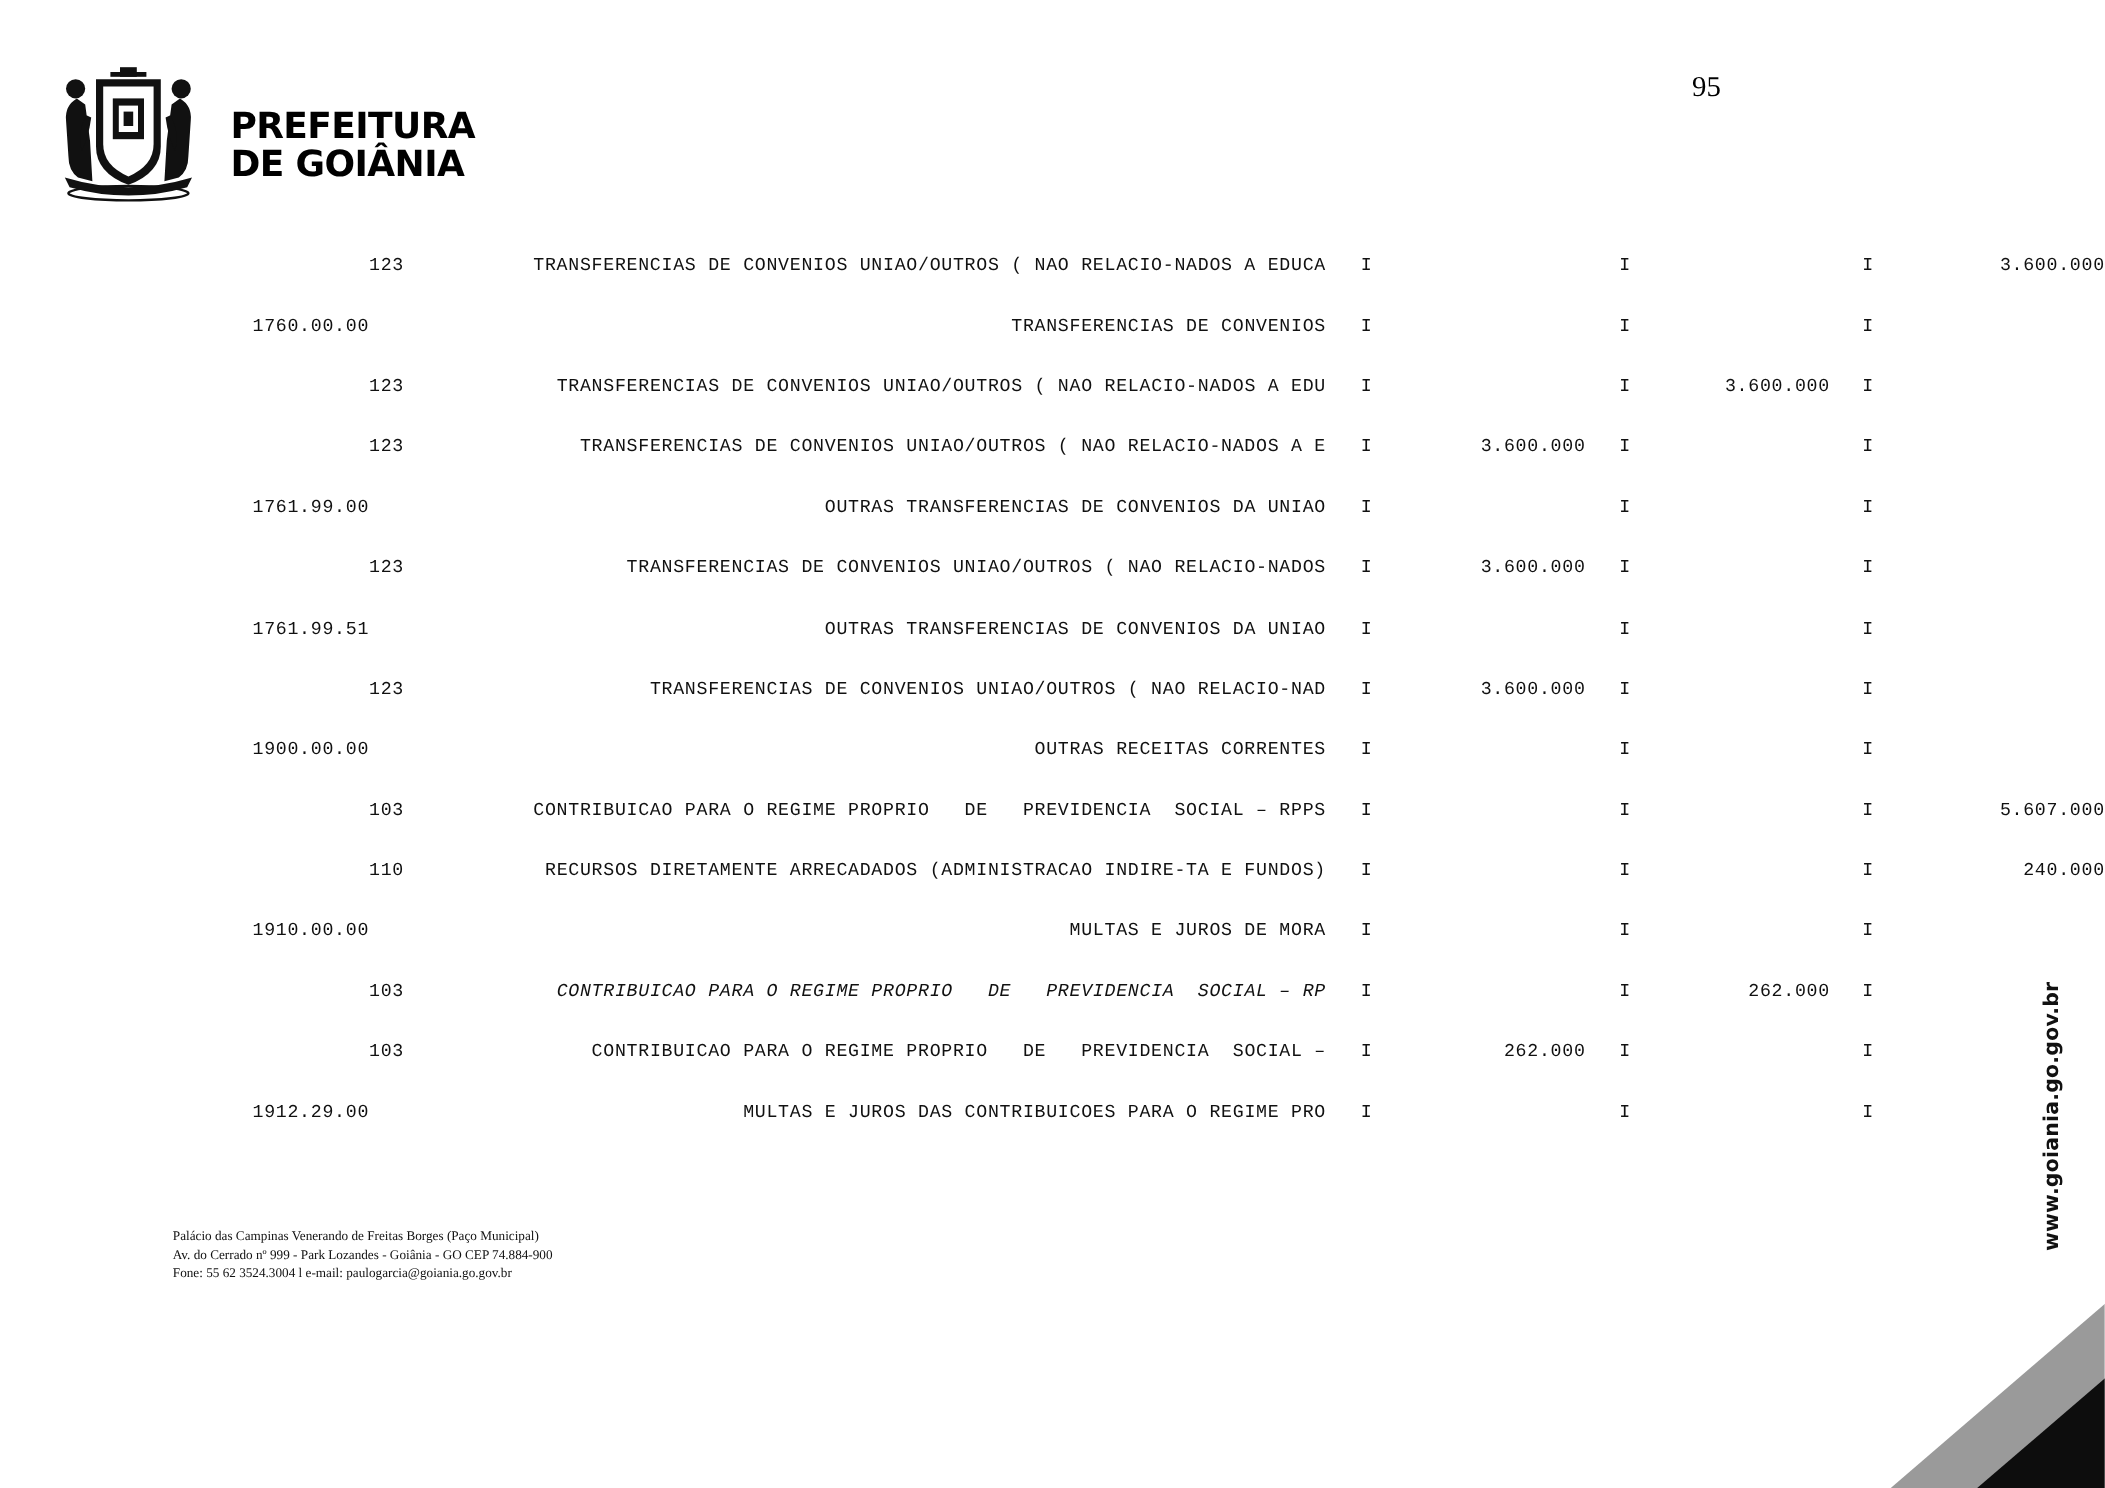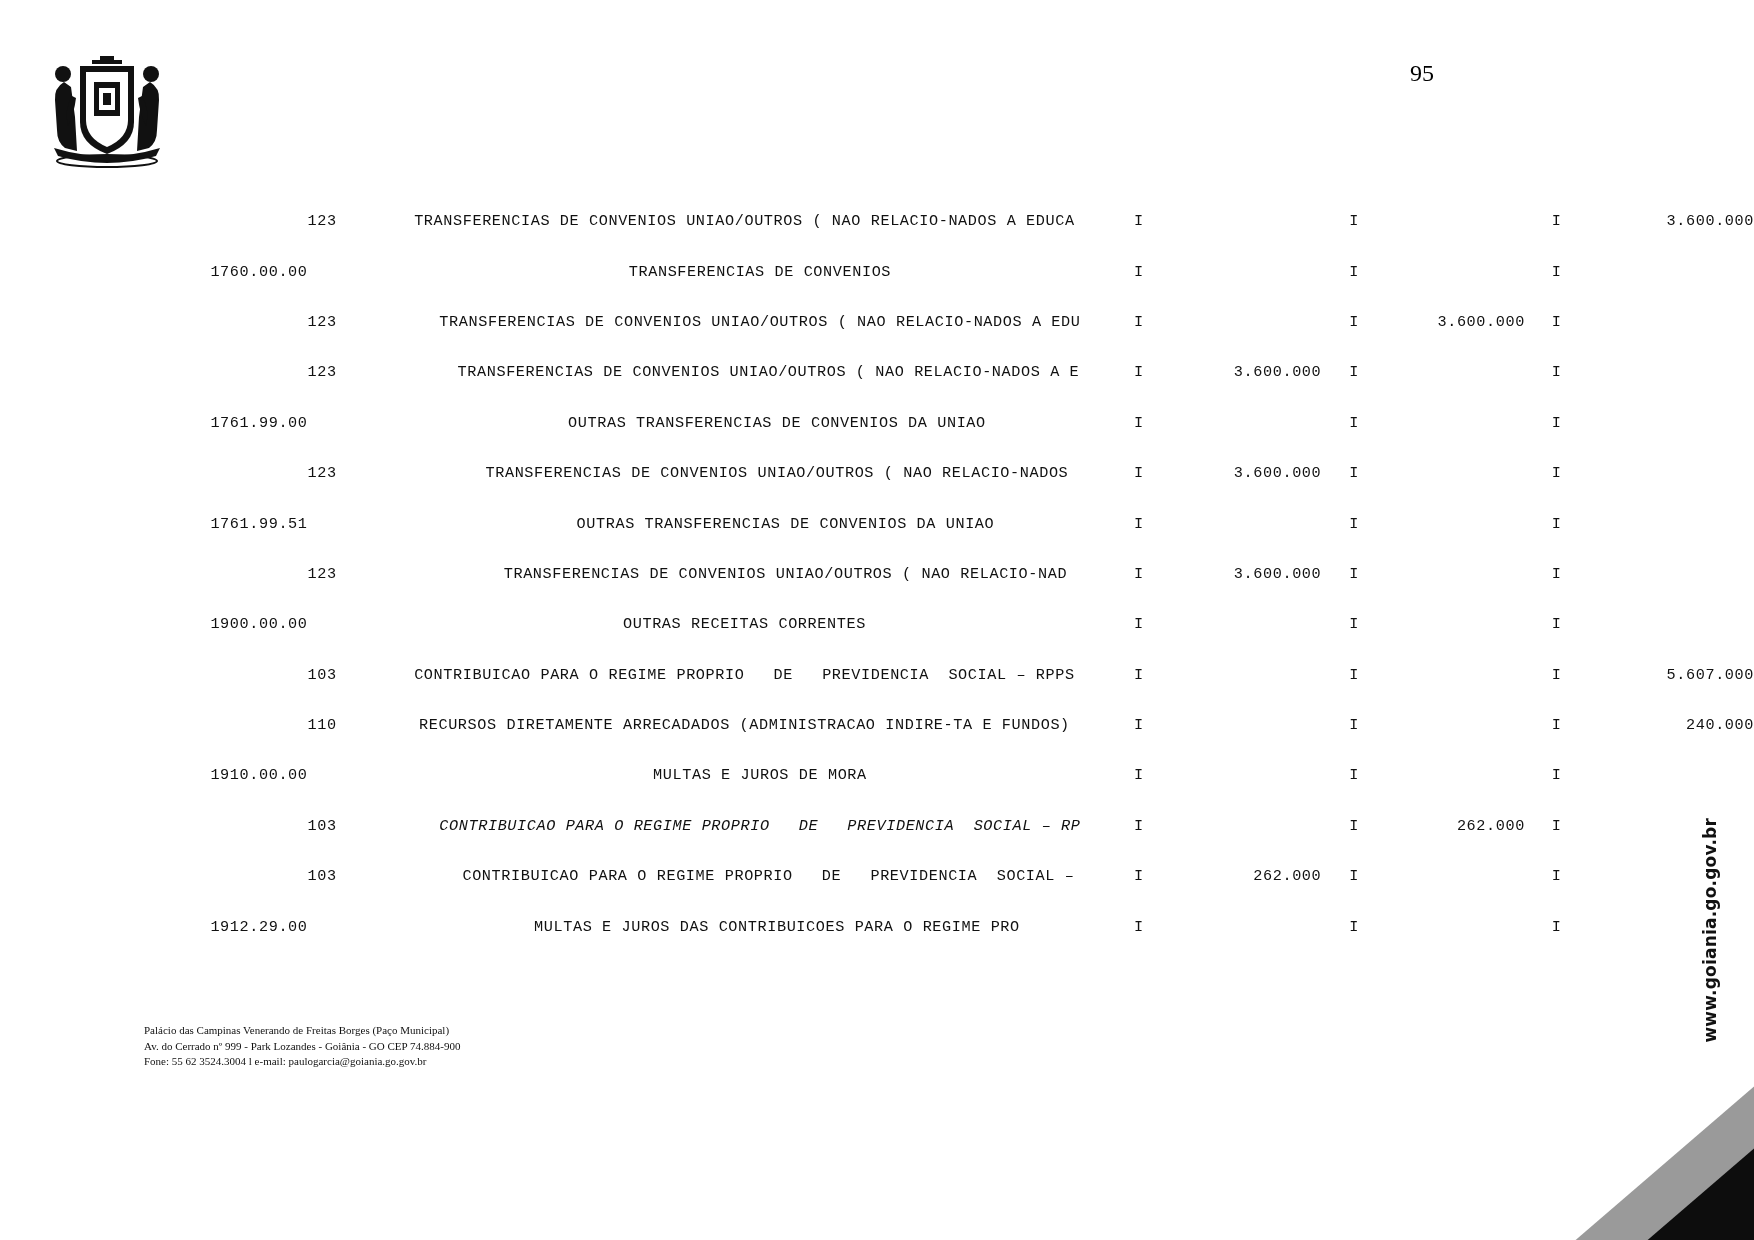--- a/index.html
+++ b/index.html
@@ -66,21 +66,21 @@
   }
   table.report tr { height: 50.4px; }
   table.report td {
     padding: 0;
     vertical-align: middle;
     white-space: pre;
     letter-spacing: 0.6px;
   }
   .c-acct   { width: 290px; text-align: right; padding-right: 8px; }
   .c-src    { width: 72px;  text-align: left; }
-  .c-desc   { width: 680px; text-align: center; padding-left: 14px; }
+  .c-desc   { width: 680px; text-align: right; padding-left: 14px; }
   .c-i1     { width: 64px;  text-align: center; }
   .c-v1     { width: 140px; text-align: right; }
   .c-i2     { width: 62px;  text-align: center; }
   .c-v2     { width: 130px; text-align: right; }
   .c-i3     { width: 60px;  text-align: center; }
   .c-v3     { width: 156px; text-align: right; }
 
   
   .side-url {
     position: absolute;
@@ -161,20 +161,24 @@
         <rect x="67" y="41" width="8" height="12" fill="#111"></rect>
 
         <rect x="64" y="4" width="14" height="8"></rect>
         <rect x="56" y="8" width="30" height="4"></rect>
 
         <path d="M36 44 q-8 14 -4 30 q6 -12 8 -28 z"></path>
         <path d="M106 44 q8 14 4 30 q-6 -12 -8 -28 z"></path>
       </g>
     </svg>
   </div>
+  <div class="logo-text">
+    <div>PREFEITURA</div>
+    <div>DE GOIÂNIA</div>
+  </div>
 </div>
 
 <div class="table-wrap">
   <table class="report">
     <tbody id="table-body">
         <tr>
           <td class="c-acct"></td>
           <td class="c-src">123</td>
           <td class="c-desc">TRANSFERENCIAS DE CONVENIOS UNIAO/OUTROS ( NAO RELACIO-NADOS A EDUCA</td>
           <td class="c-i1">I</td>

